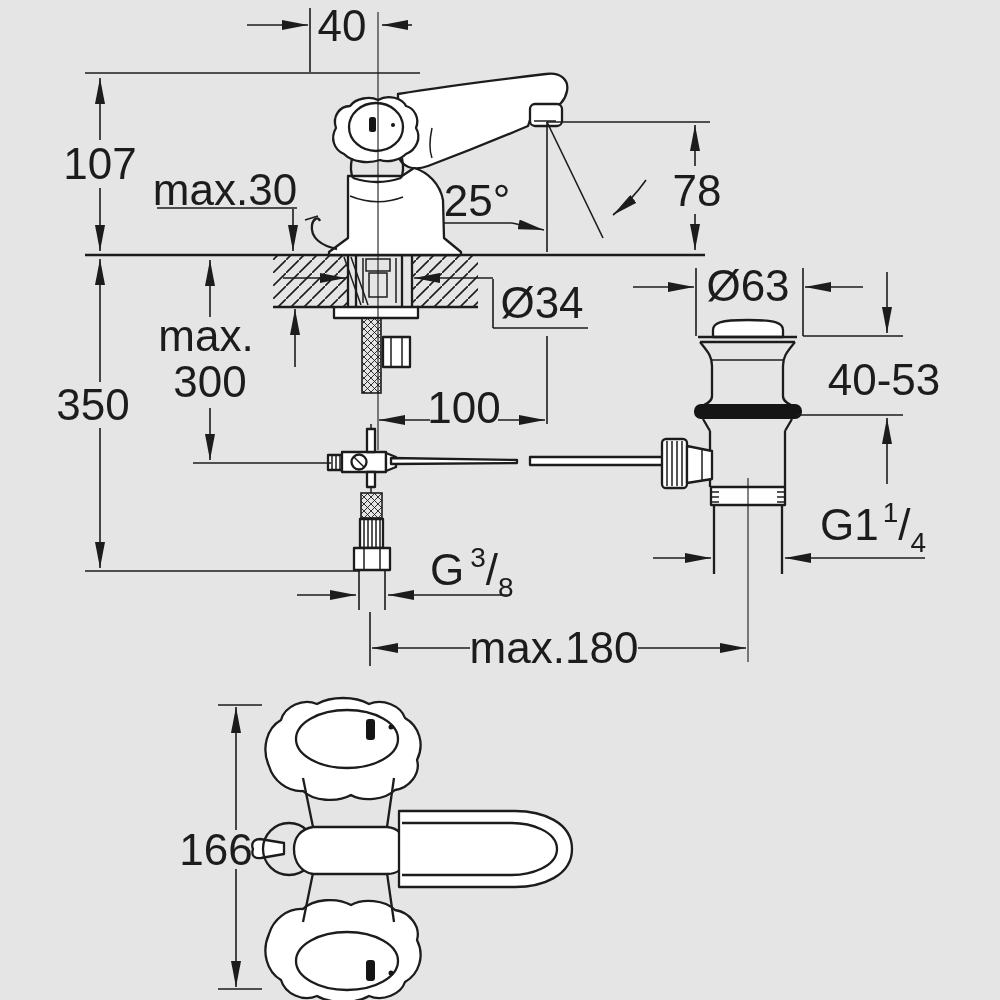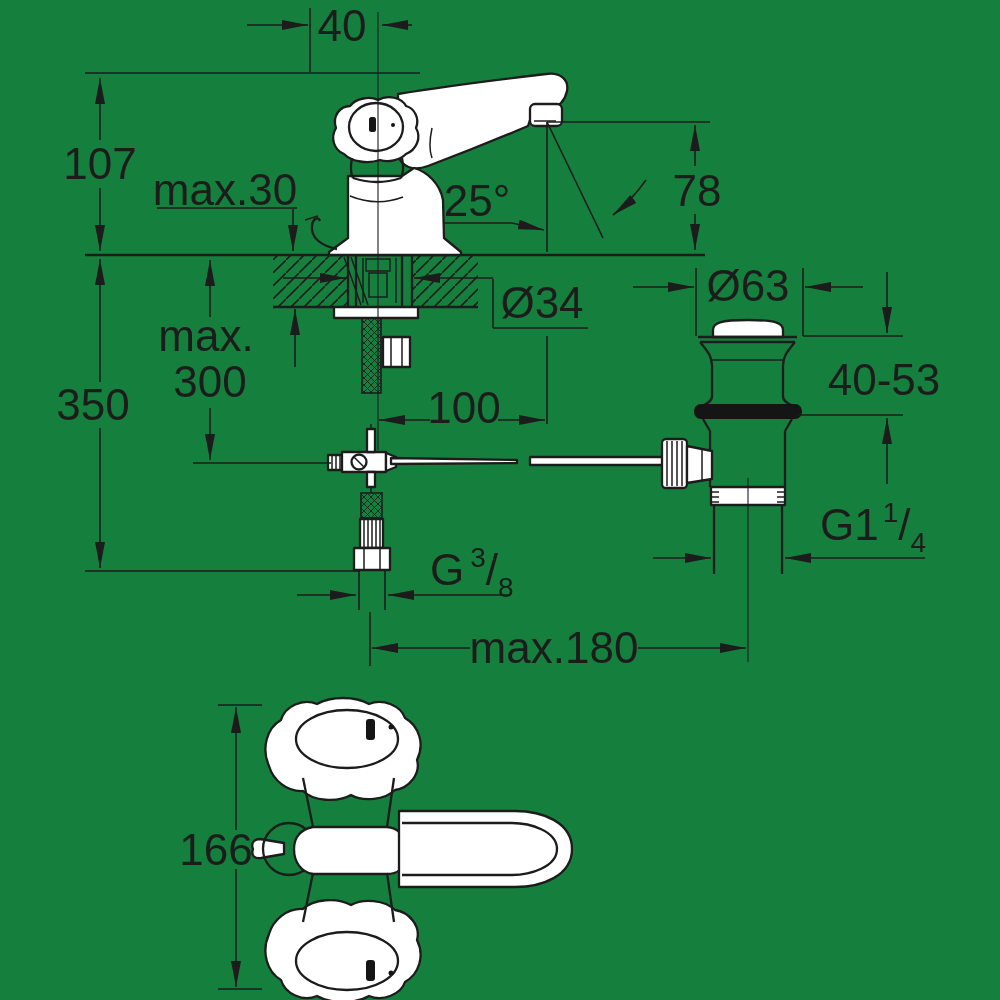--- a/index.html
+++ b/index.html
@@ -1,16 +1,16 @@
 <!DOCTYPE html>
 <html><head>
 <meta charset="utf-8">
 <style>
   html,body{margin:0;padding:0;background:#ffffff;}
-  #stage{width:1000px;height:1000px;position:relative;background:#15803d;overflow:hidden;}
+  #stage{width:1000px;height:1000px;position:relative;background:#e5e5e5;overflow:hidden;}
   svg{display:block;}
   svg text{font-family:"Liberation Sans","DejaVu Sans",sans-serif;fill:#1c1c1c;}
   .dim{font-size:44px;}
   .ss{font-size:28px;}
   .o{fill:#ffffff;stroke:#1c1c1c;stroke-width:2.3;stroke-linejoin:round;}
   .s{fill:none;stroke:#1c1c1c;stroke-width:2.3;stroke-linejoin:round;}
   .t{fill:none;stroke:#1c1c1c;stroke-width:1.5;}
   .d{fill:none;stroke:#1c1c1c;stroke-width:1.6;}
   .c{fill:none;stroke:#1c1c1c;stroke-width:1.1;}
   .blk{fill:#151515;stroke:none;}

